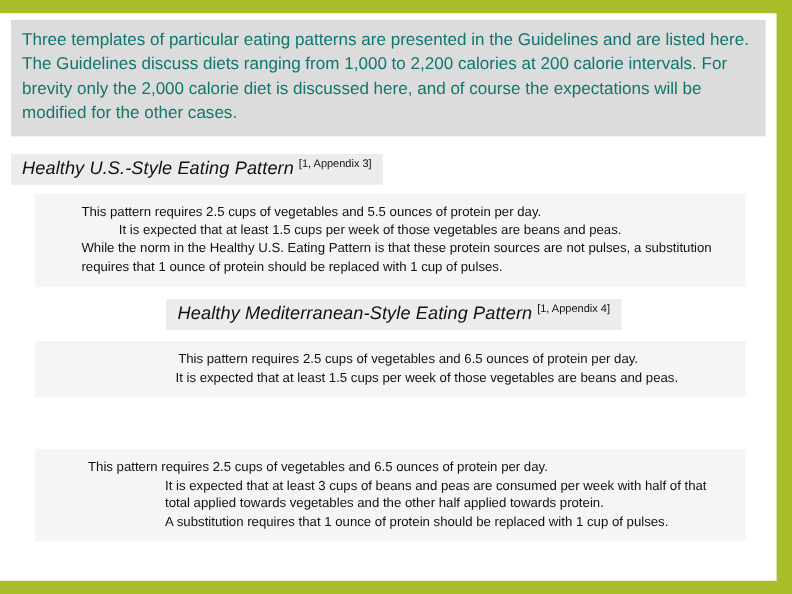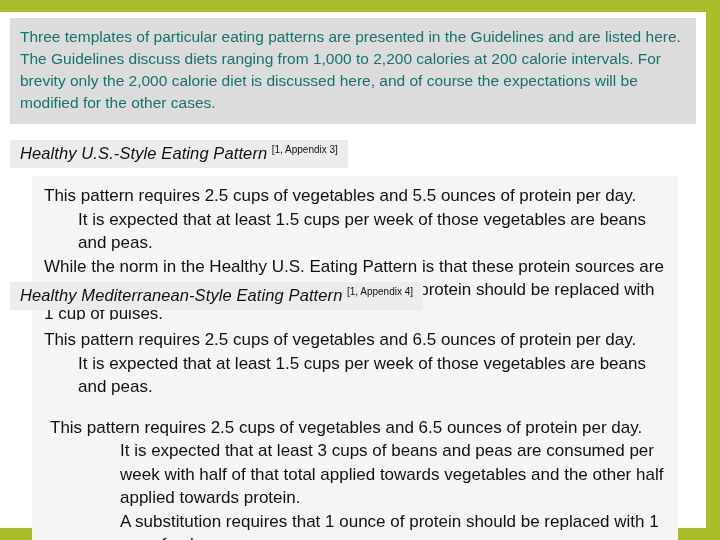--- a/index.html
+++ b/index.html
@@ -80,29 +80,30 @@
   }
   .body-box {
     background: #f5f5f5;
     margin-left: 32px;
     margin-top: 8px;
     width: 646px;
     box-sizing: border-box;
     padding: 8px 10px 10px 12px;
   }
   .body-line {
-    font-size: 17px;
+    font-size: 12px;
     color: #111111;
     line-height: 1.38;
+    margin-left: 30px;
   }
   .indent-1 { padding-left: 34px; }
   .indent-2 { padding-left: 70px; }
 
   #sec1 { top: 128px; }
-  #sec2 { top: 270px; }
+  #sec2 { top: 260px; text-align: center; }
   #sec3 { top: 382px; }
 
   #sec2 .body-box { margin-top: 10px; }
   #sec3 .body-box { margin-top: 14px; padding-left: 18px; }
 </style>
 </head>
 <body>
 
 <div class="slide">
   <div class="white-panel"></div>

